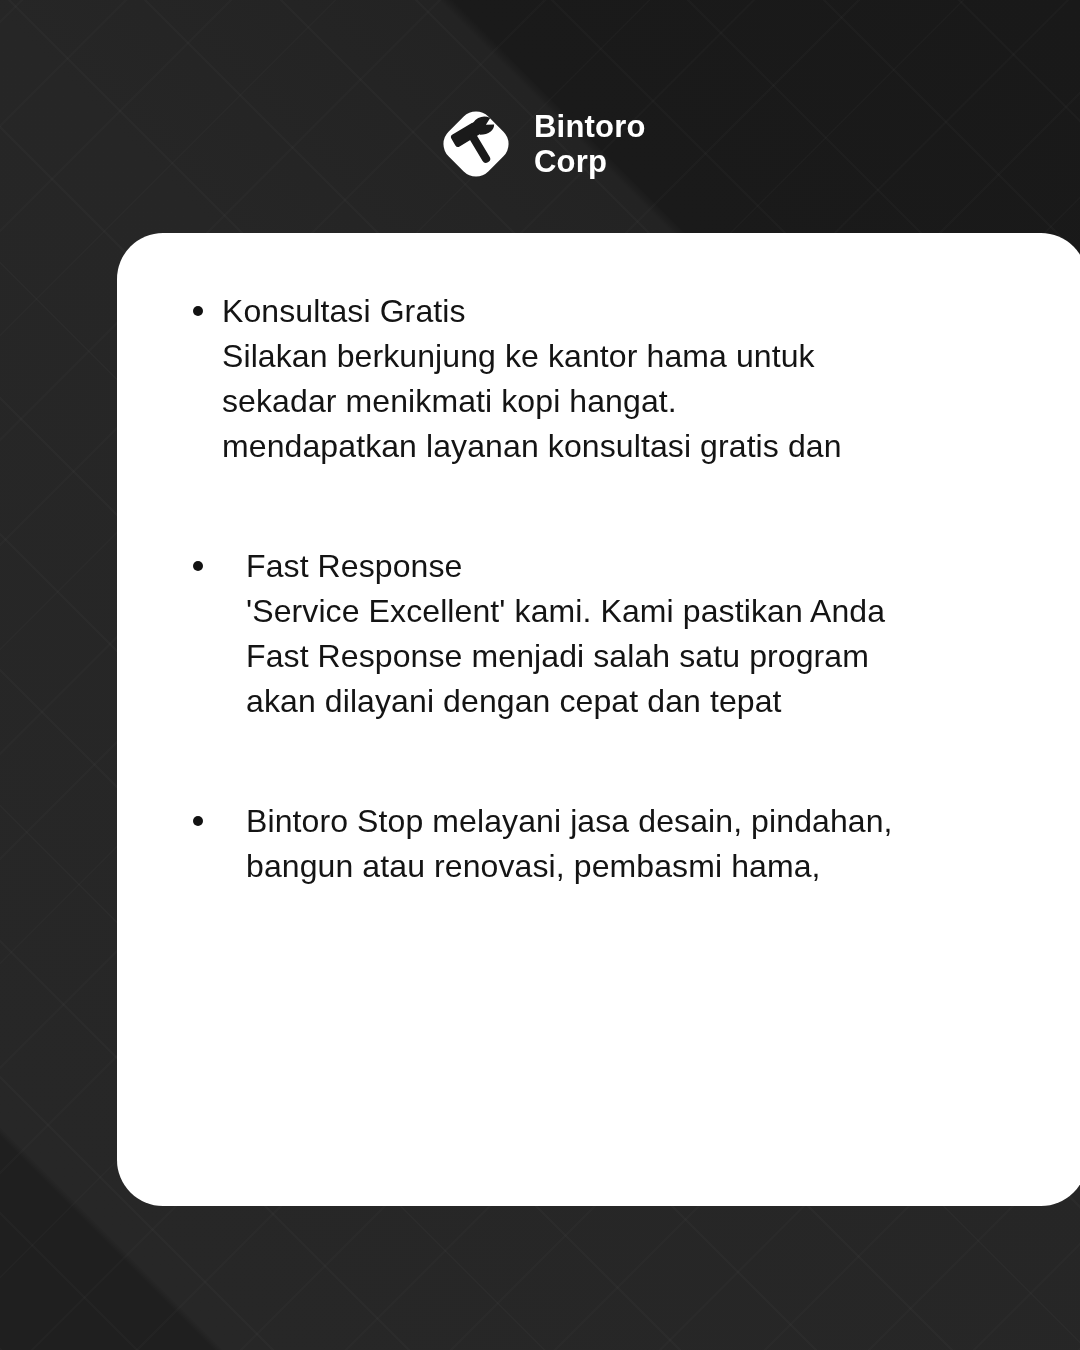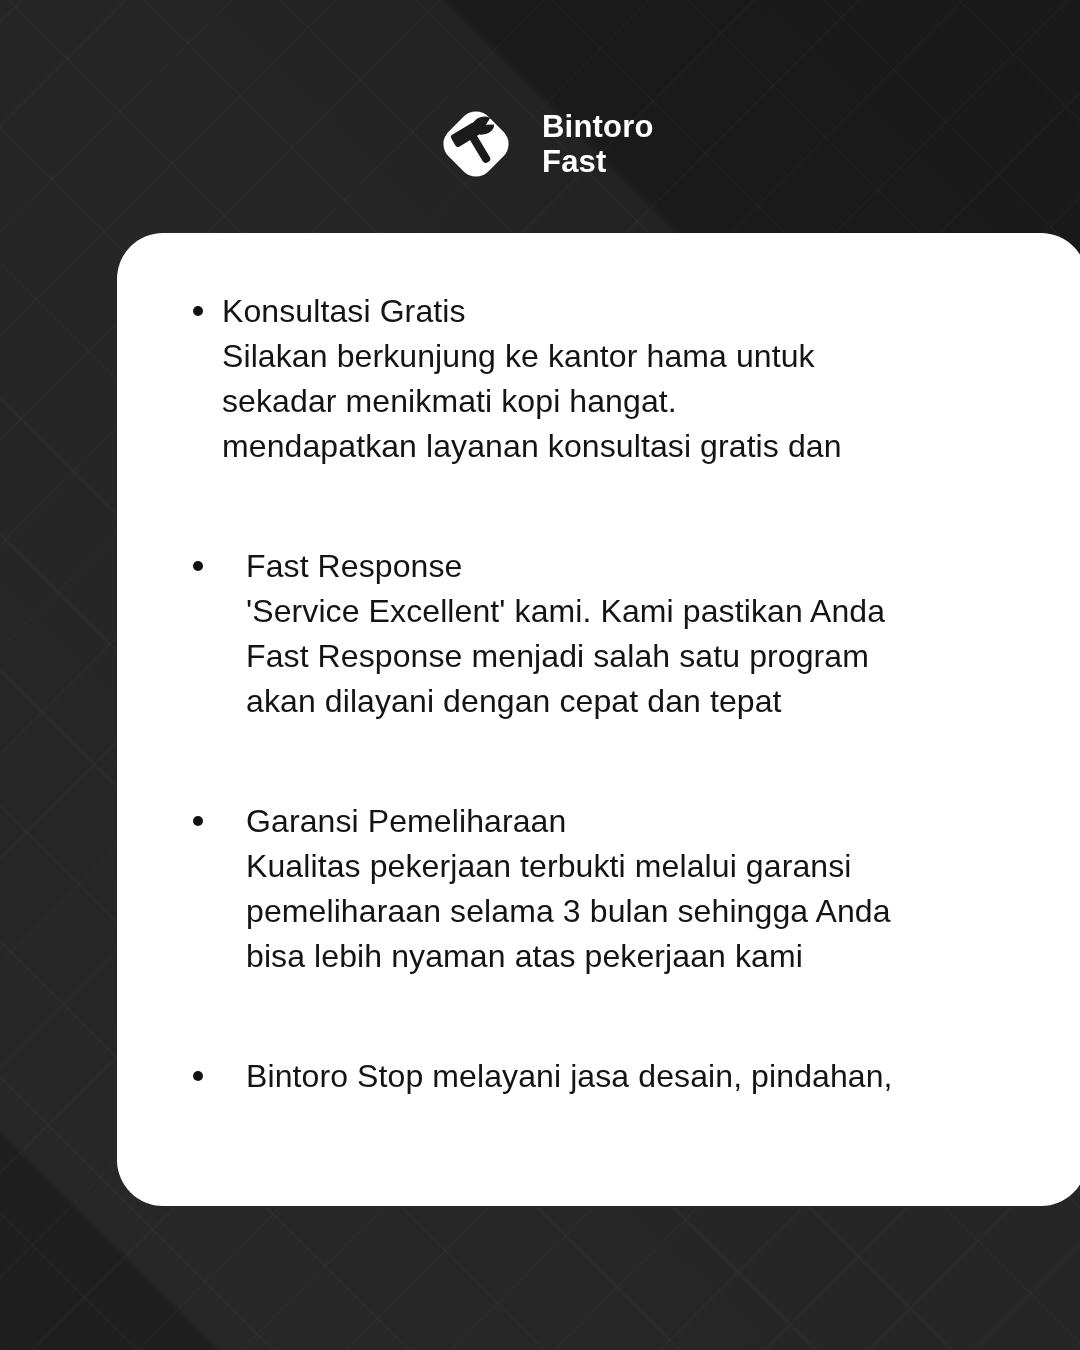--- a/index.html
+++ b/index.html
@@ -20,21 +20,21 @@
     background-color: #202020;
   }
 
   
   .logo-row {
     position: absolute;
     left: 430px;
     top: 98px;
     display: flex;
     align-items: center;
-    gap: 20px;
+    gap: 12px;
   }
   .logo-badge-svg { display: block; }
   .logo-text {
     color: #ffffff;
     font-weight: 700;
     font-size: 31px;
     line-height: 35px;
     letter-spacing: 0.2px;
   }
 
@@ -78,21 +78,21 @@
   <svg class="logo-badge-svg" width="92" height="92" viewBox="0 0 90 90" aria-hidden="true">
     <rect x="17.5" y="17.5" width="55" height="55" rx="17" transform="rotate(45 45 45)" fill="#ffffff"></rect>
     <g transform="rotate(-31 45 43)" fill="#1a1a1a">
       <rect x="26" y="25" width="28" height="13.5" rx="3"></rect>
       <path d="M52 25.5 C59 22.5 65.5 24.5 69 30 L62 33.5 L69 37.5 C66 42.5 59.5 43.5 52 39 Z"></path>
       <rect x="41" y="35" width="8" height="31" rx="3.8"></rect>
     </g>
   </svg>
   <div class="logo-text">
     <div>Bintoro</div>
-    <div>Fast</div>
+    <div>Corp</div>
   </div>
 </div>
 
 <div class="card">
 
   <div class="item">
     <span class="bullet-dot"></span>
     <div class="item-text">
       <div class="item-title">Konsultasi Gratis</div>
       <div>Silakan berkunjung ke kantor hama untuk</div>
@@ -104,30 +104,22 @@
   <div class="item">
     <span class="bullet-dot"></span>
     <div class="item-text">
       <div class="item-title">Fast Response</div>
       <div>'Service Excellent' kami. Kami pastikan Anda</div>
       <div>Fast Response menjadi salah satu program</div>
       <div>akan dilayani dengan cepat dan tepat</div>
     </div>
   </div>
 
-  <div class="item">
-    <span class="bullet-dot"></span>
-    <div class="item-text">
-      <div class="item-title">Garansi Pemeliharaan</div>
-      <div>Kualitas pekerjaan terbukti melalui garansi</div>
-      <div>pemeliharaan selama 3 bulan sehingga Anda</div>
-      <div>bisa lebih nyaman atas pekerjaan kami</div>
-    </div>
-  </div>
 
   <div class="item">
     <span class="bullet-dot"></span>
     <div class="item-text">
       <div>Bintoro Stop melayani jasa desain, pindahan,</div>
+      <div>bangun atau renovasi, pembasmi hama,</div>
     </div>
   </div>
 
 </div>
 
 </body></html>

